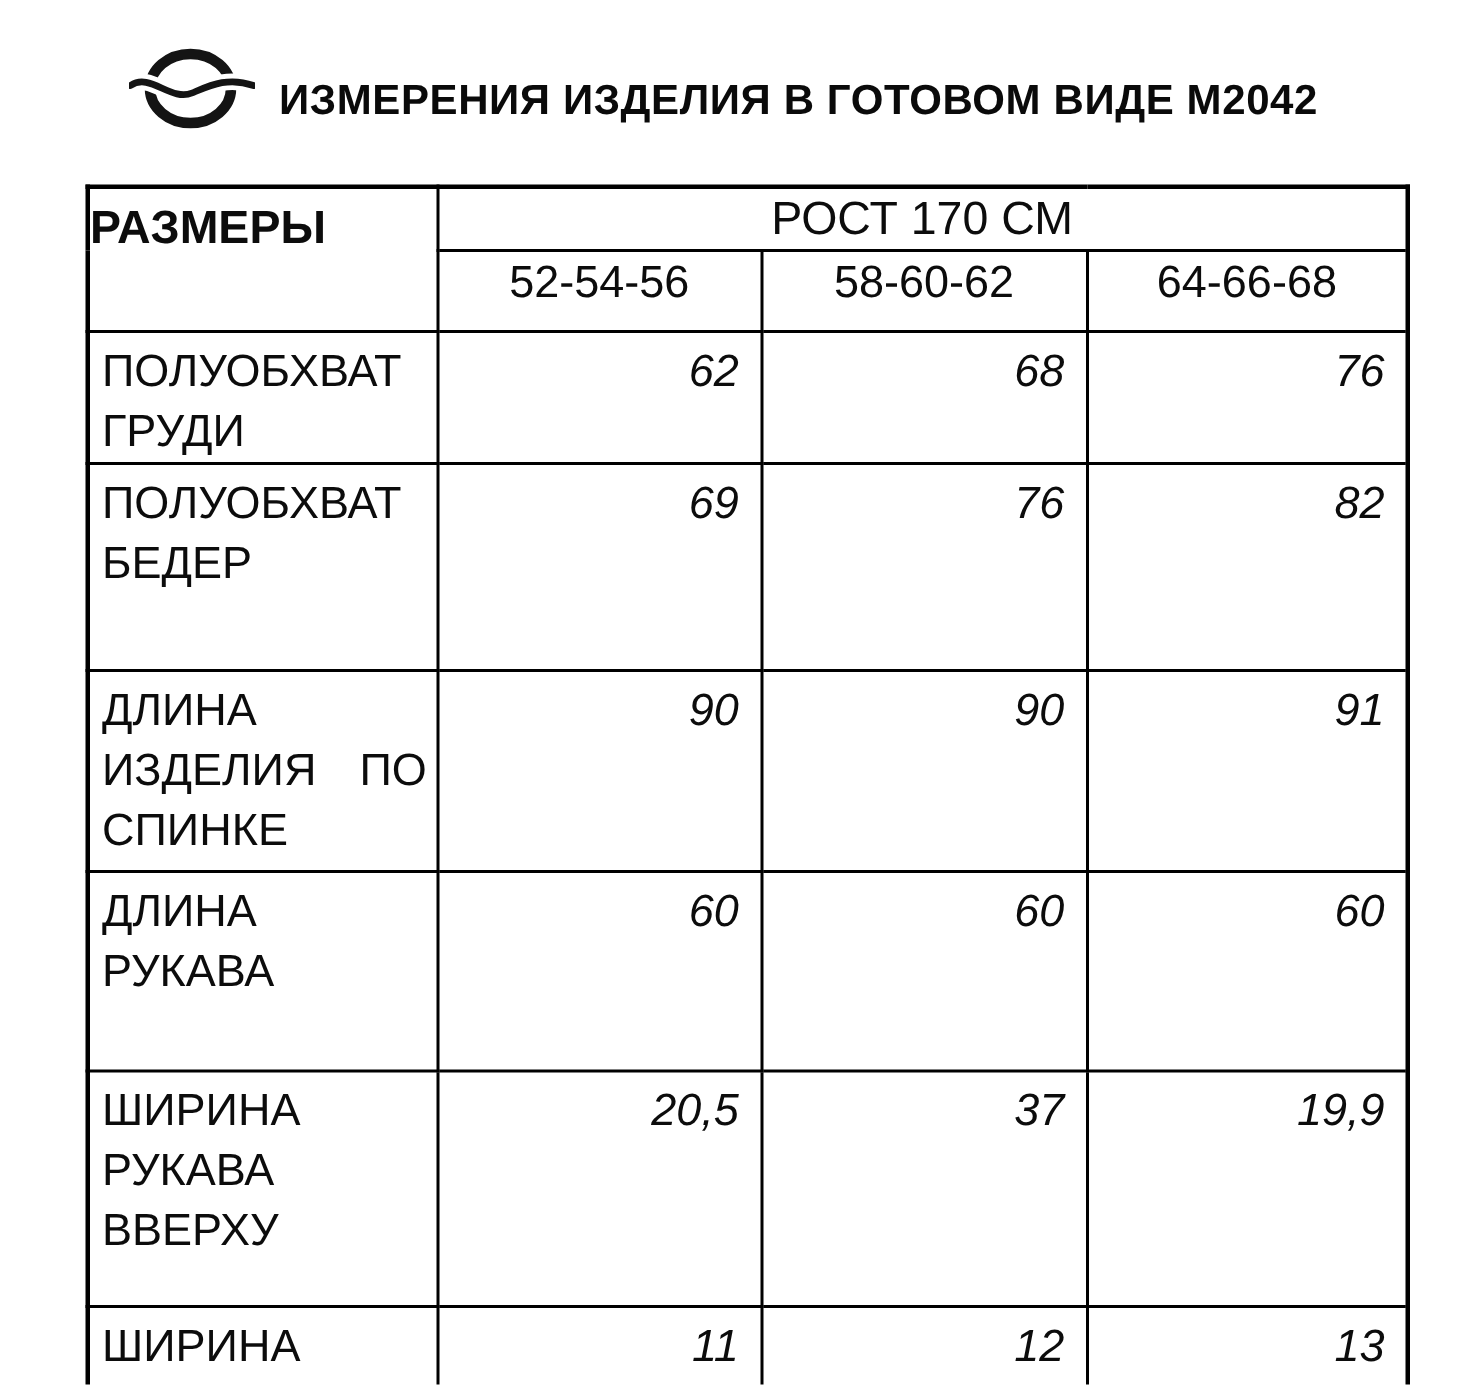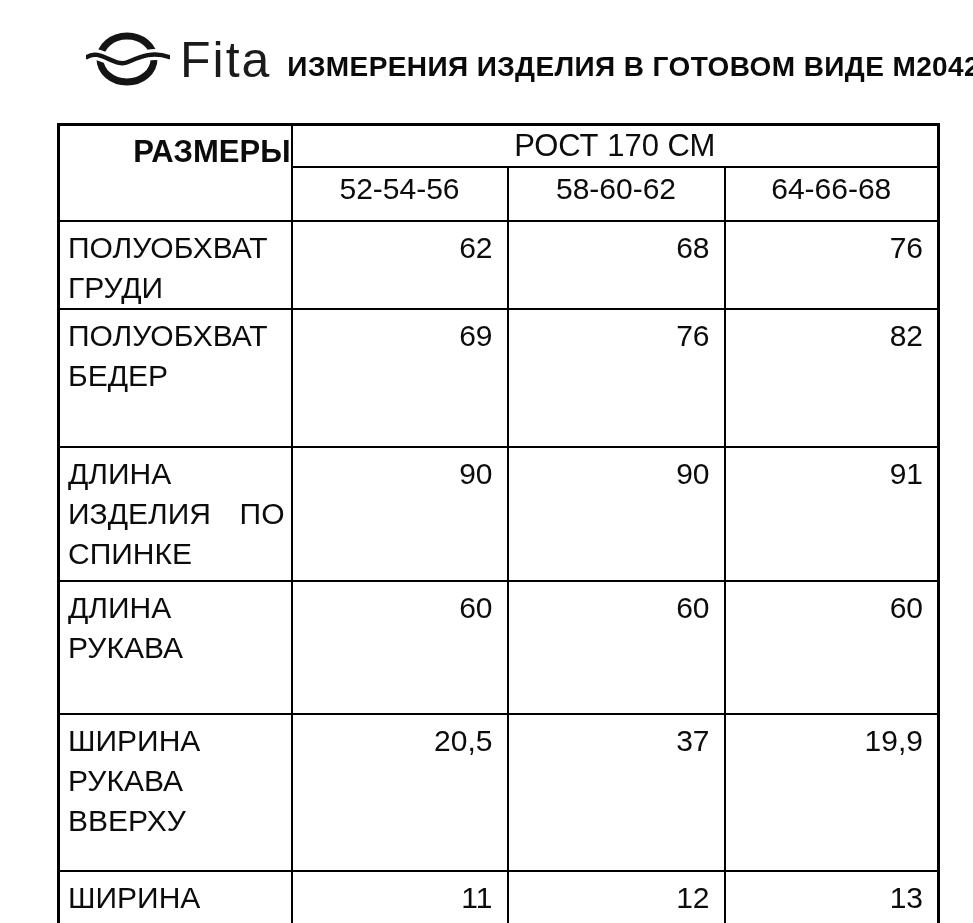--- a/index.html
+++ b/index.html
@@ -79,21 +79,21 @@
     padding: 0;
     overflow: hidden;
   }
   .size-table { border: 3px solid #000000; }
 
   tr.group-row { height: 39px; }
   tr.sizes-row { height: 54px; }
 
   th.corner-th {
     font-weight: 700;
-    text-align: right;
+    text-align: left;
     font-size: 31px;
     padding-top: 6px;
   }
   th.group-th {
     text-align: center;
     vertical-align: middle;
     font-size: 31px;
   }
   th.size-th {
     text-align: center;
@@ -108,33 +108,33 @@
   tbody tr:nth-child(5) { height: 157px; }
   tbody tr:nth-child(6) { height: 75px; }
 
   td.label-td {
     text-align: justify;
     padding: 6px 6px 0 8px;
   }
   td.value-td {
     text-align: right;
     padding: 6px 14px 0 4px;
+    font-style: italic;
   }
 </style>
 </head>
 <body>
 
 <div class="header">
   <div class="logo-wrap">
     <svg class="logo-icon" viewBox="0 0 84 76" xmlns="http://www.w3.org/2000/svg" aria-hidden="true">
       <ellipse cx="41" cy="37" rx="27" ry="23" fill="none" stroke="#141414" stroke-width="7"></ellipse>
       <path d="M 1 35 C 14 26, 28 46, 42 40 C 54 35, 66 29, 83 35" fill="none" stroke="#ffffff" stroke-width="11" stroke-linecap="round"></path>
       <path d="M 1 35 C 14 26, 28 46, 42 40 C 54 35, 66 29, 83 35" fill="none" stroke="#141414" stroke-width="4.5" stroke-linecap="round"></path>
     </svg>
-    <div class="wordmark">Fita</div>
   </div>
   <div class="page-title">ИЗМЕРЕНИЯ ИЗДЕЛИЯ В ГОТОВОМ ВИДЕ М2042</div>
 </div>
 
 <table class="size-table">
   <colgroup>
     <col class="c-label">
       <col class="c-v1">
       <col class="c-v2">
       <col class="c-v3">

